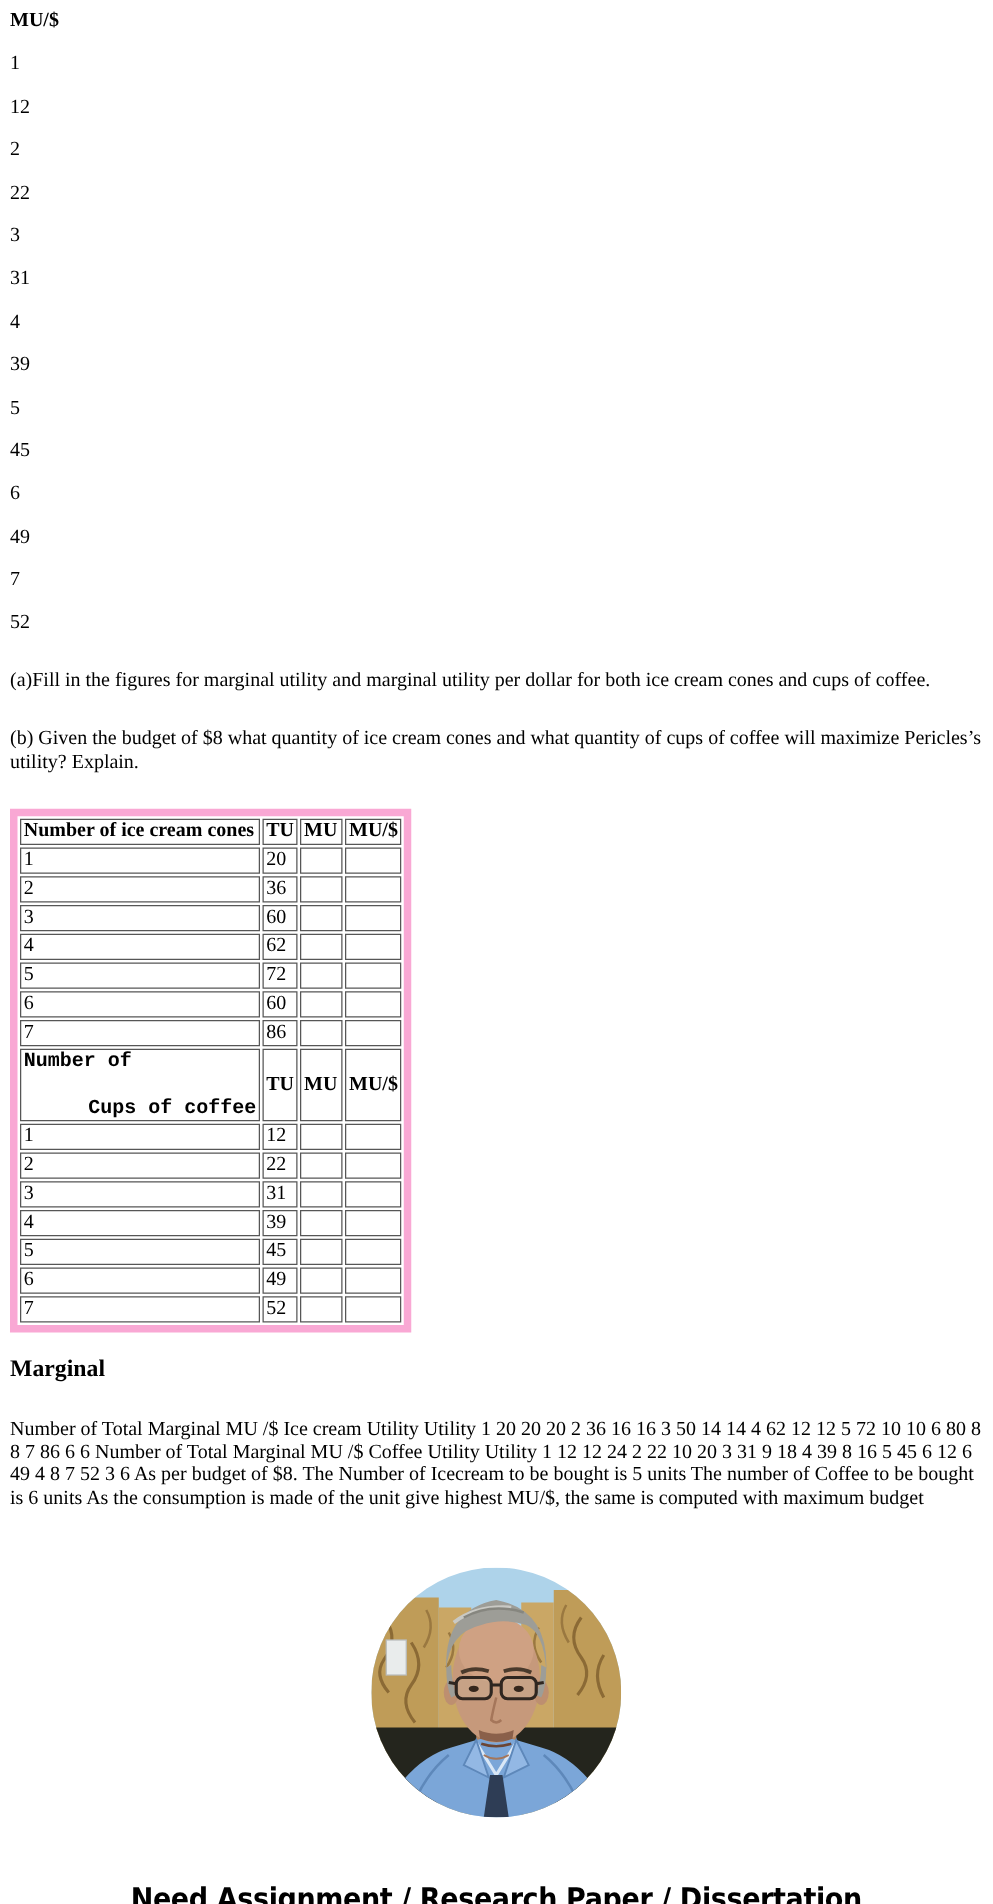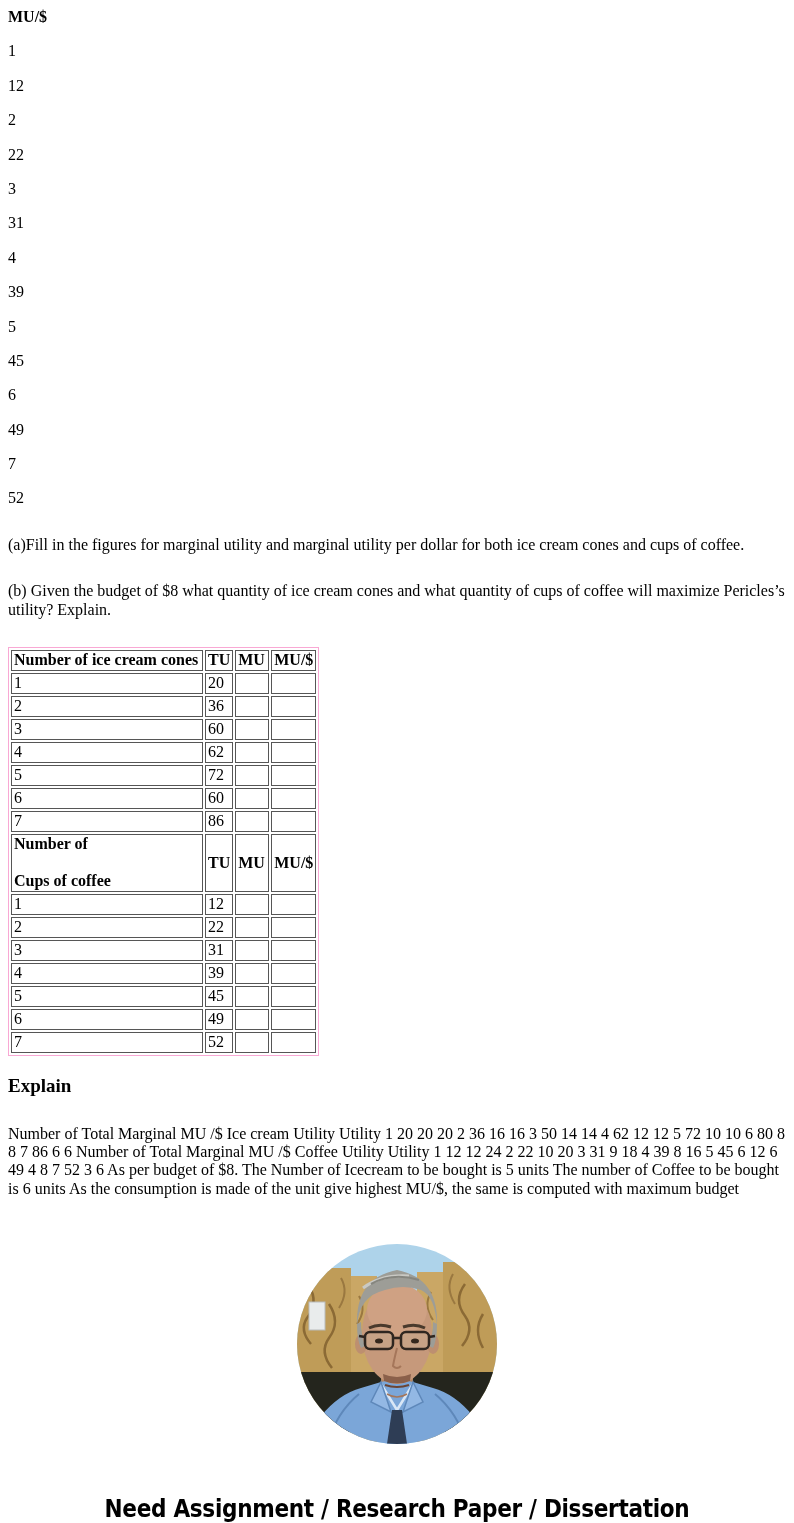--- a/index.html
+++ b/index.html
@@ -19,36 +19,36 @@
   p { margin: 28px 0; }
 
   
   .intro-heading { font-weight: bold; margin: 0 0 16px 0; }
   .value-p { margin: 16px 0; }
 
   
   table.utility {
     border-collapse: separate;
     border-spacing: 2px;
-    border: 1px solid #f9a8d4;
+    border: 6px solid #f9a8d4;
     margin: 16px 0;
   }
   table.utility td {
     border: 1px solid #565656;
     padding: 0 2px;
     vertical-align: middle;
     height: 19px;
   }
   td.col-qty  { width: 186px; }
   td.col-tu   { width: 22px; margin-top: 36px; }
   td.col-mu   { width: 28px; }
   td.col-mud  { width: 38px; }
   .hdr { font-weight: bold; }
-  .hdr-line { margin: 0; font-weight: bold; }
-  .hdr-line + .hdr-line { margin-top: 19px; }
+  .hdr-line { margin: 0; font-weight: bold; font-family: Liberation Mono, monospace; }
+  .hdr-line + .hdr-line { margin-top: 19px; text-align: right; }
 
   h3.solution-heading {
     font-size: 19px;
     font-weight: bold;
     margin: 19px 0;
   }
   .solution-text { margin: 28px 0 0 0; }
 
   
   .avatar-wrap {
@@ -199,21 +199,21 @@
       </tr>
       <tr>
         <td class="col-qty">7</td>
         <td class="col-tu">52</td>
         <td class="col-mu"></td>
         <td class="col-mud"></td>
       </tr>
     </tbody>
   </table>
 
-  <h3 class="solution-heading">Explain</h3>
+  <h3 class="solution-heading">Marginal</h3>
   <p class="solution-text">Number of Total Marginal MU /$ Ice cream Utility Utility 1 20 20 20 2 36 16 16 3 50 14 14 4 62 12 12 5 72 10 10 6 80 8 8 7 86 6 6 Number of Total Marginal MU /$ Coffee Utility Utility 1 12 12 24 2 22 10 20 3 31 9 18 4 39 8 16 5 45 6 12 6 49 4 8 7 52 3 6 As per budget of $8. The Number of Icecream to be bought is 5 units The number of Coffee to be bought is 6 units As the consumption is made of the unit give highest MU/$, the same is computed with maximum budget</p>
 
   <div class="avatar-wrap">
     <div class="avatar">
       <svg viewBox="0 0 200 200" width="200" height="200" aria-hidden="true">
 
         <rect x="0" y="0" width="200" height="200" fill="#aed3ea"></rect>
 
         <rect x="0" y="24" width="54" height="176" fill="#bf9c58"></rect>
         <rect x="146" y="18" width="54" height="182" fill="#bf9c58"></rect>

